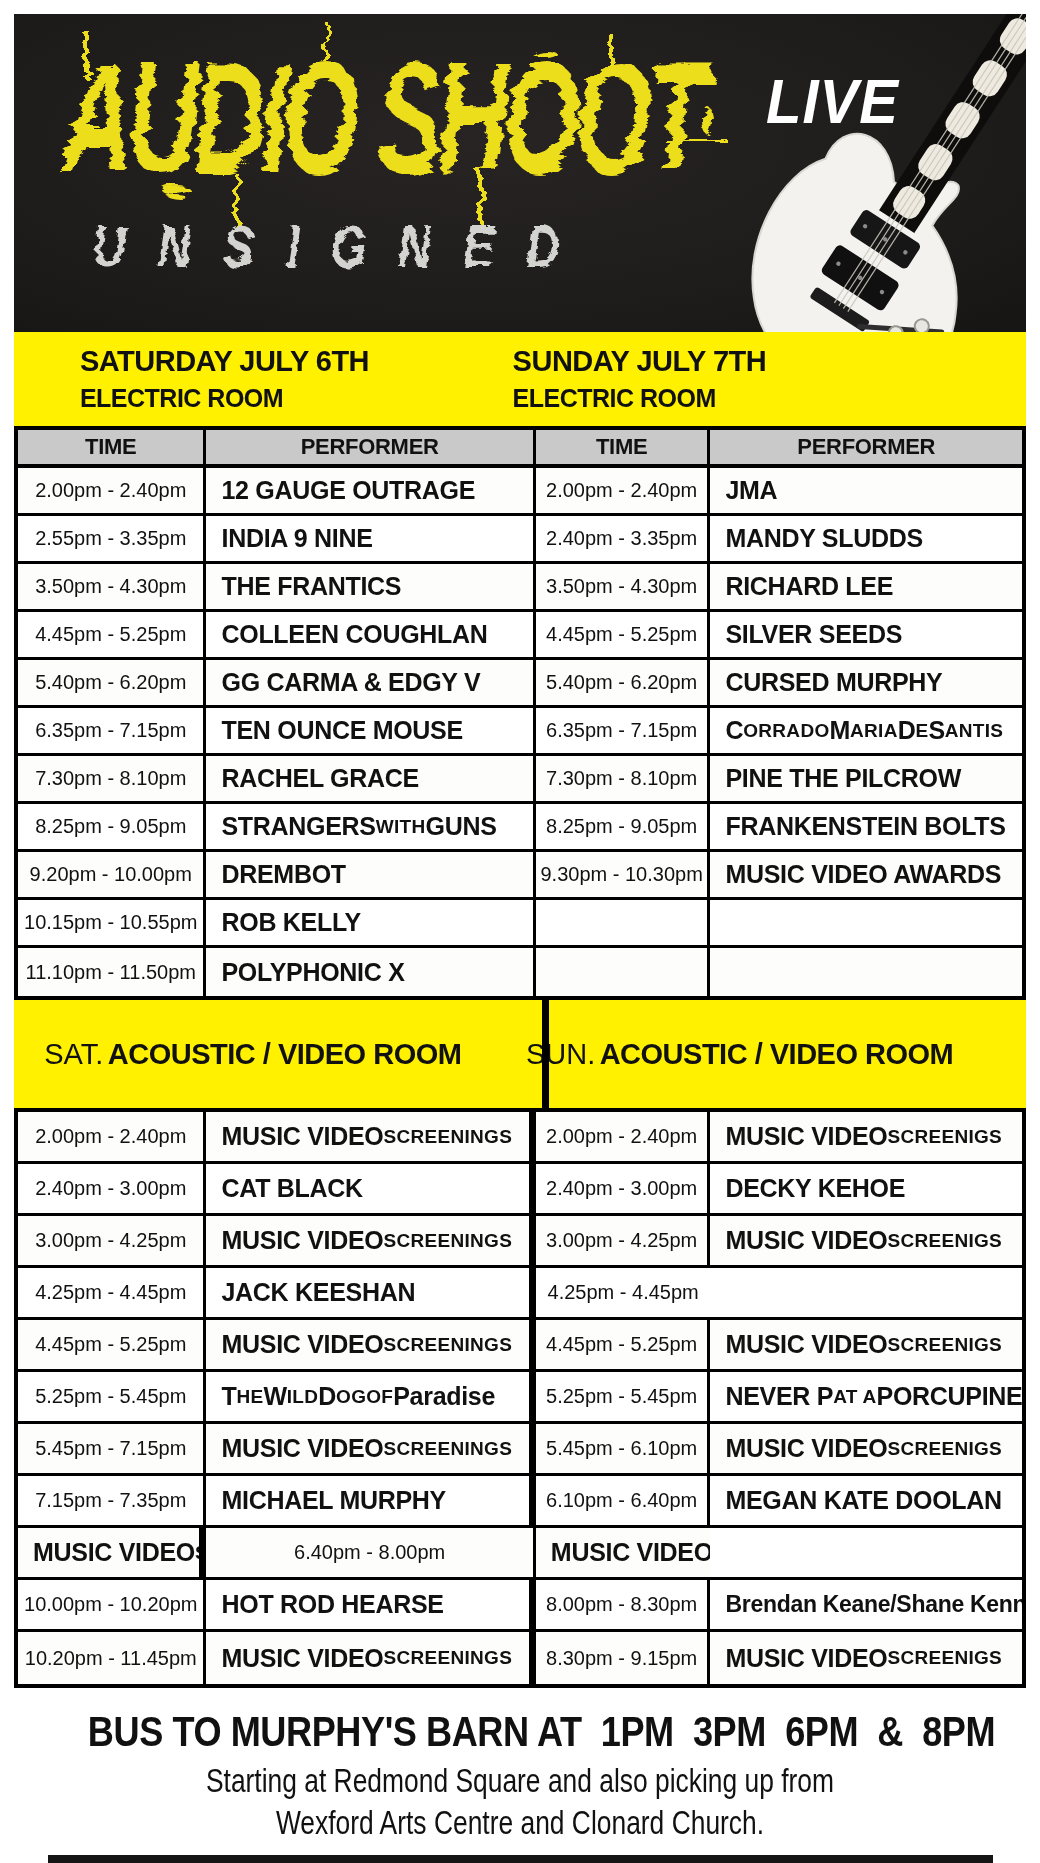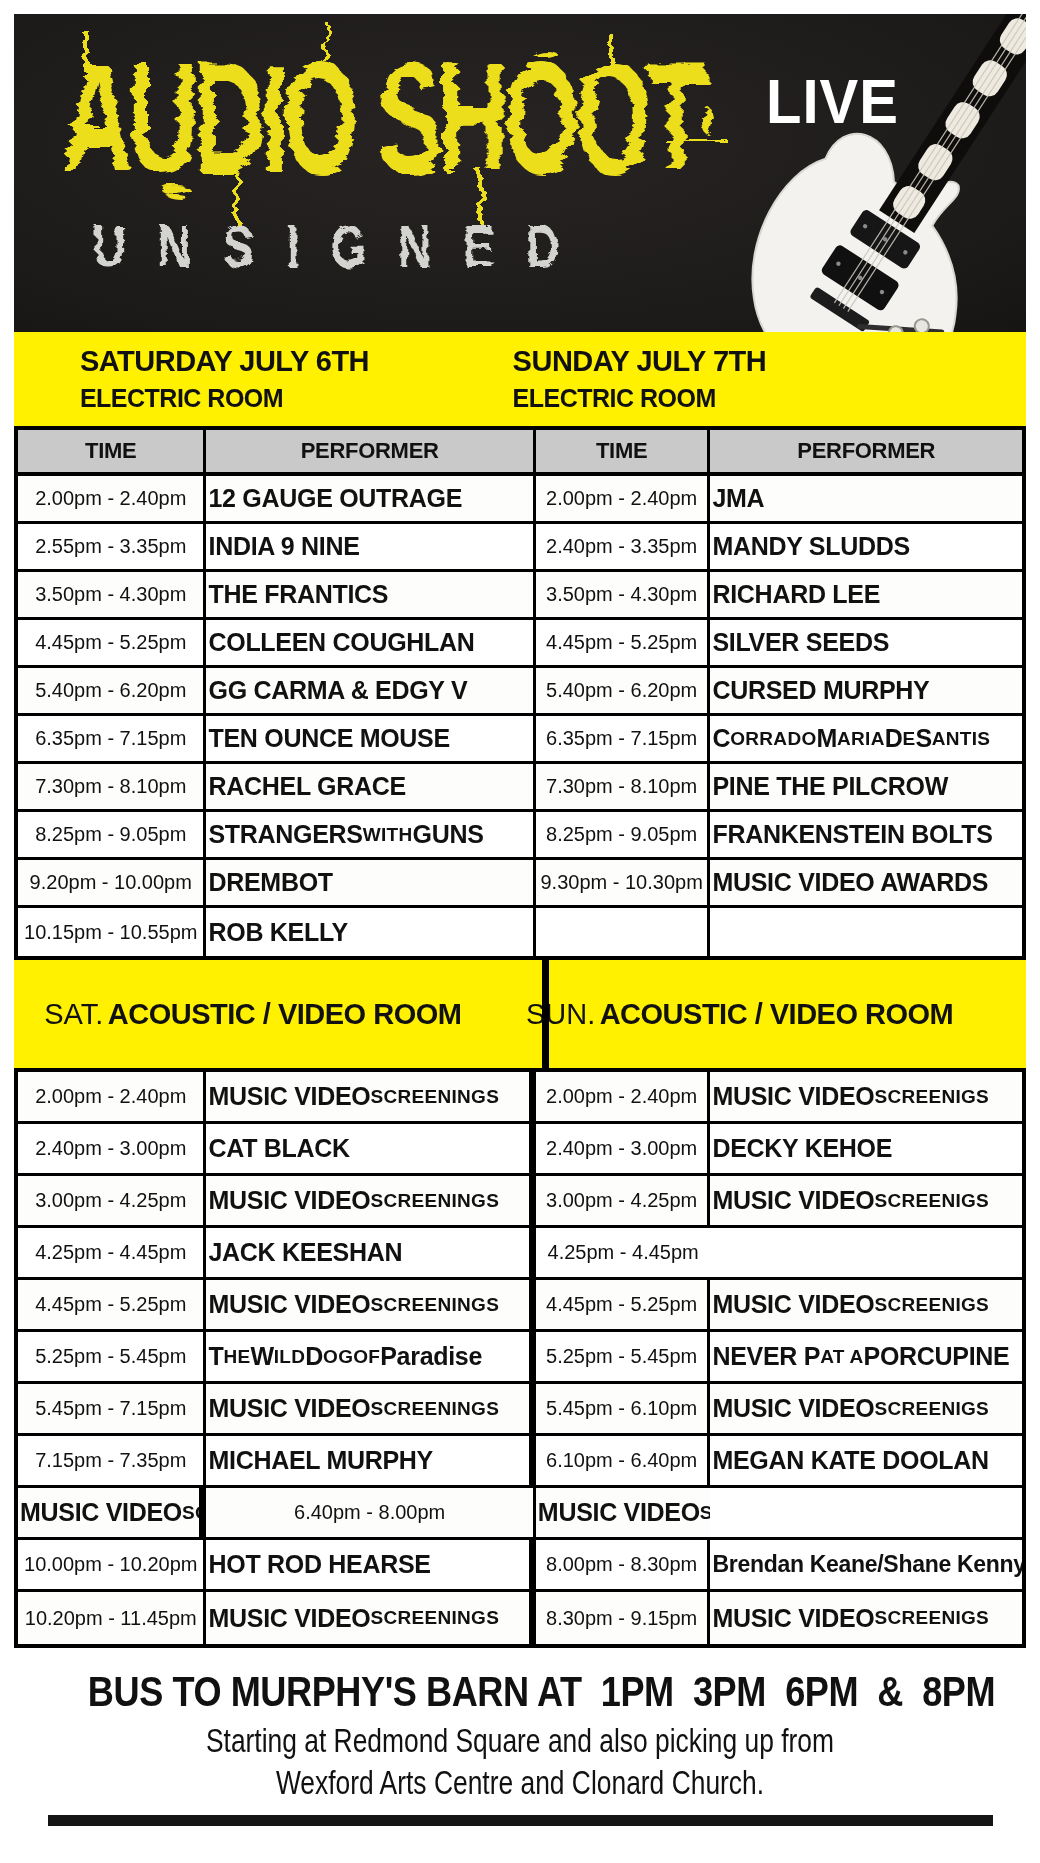--- a/index.html
+++ b/index.html
@@ -16,20 +16,21 @@
   body{
     width:1040px;height:1863px;overflow:hidden;
     font-family:"Liberation Sans",sans-serif;color:var(--text-black,#111);
   }
   .page{width:1012px;margin:14px auto 0}
 
   
   .hero{
     position:relative;height:318px;overflow:hidden;
     background:radial-gradient(ellipse at 45% 40%, #272423 0%, #1e1c1b 65%, #171514 100%);
+    font-style:italic;
   }
   .title-svg{position:absolute;left:8px;top:6px;width:740px;height:300px}
   .live-word{
     position:absolute;left:752px;top:50px;
     font-size:58px;font-weight:700;color:#fff;letter-spacing:1px;
     transform:scaleY(1.1);transform-origin:top left;
   }
   .guitar{position:absolute;right:-6px;top:0;width:436px;height:318px}
 
   
@@ -45,33 +46,33 @@
   .ba-left{left:23.6%;transform:translate(-50%,-50%)}
   .ba-right{left:71.7%;transform:translate(-50%,-50%)}
   .ba-day{font-size:29px;font-weight:400;letter-spacing:0}
   .ba-room{font-size:29px;font-weight:700;letter-spacing:-.5px}
   .acoustic-divider{position:absolute;left:52.2%;top:0;bottom:0;width:7px;background:#000}
 
   
   .schedule-table{border:4px solid #000;background:#fff}
   .thead{
     display:grid;grid-template-columns:190fr 332fr 176fr 314fr;
-    height:46px;background:var(--table-header-gray,#C9C9C9);border-bottom:4px solid #000;
+    height:38px;background:var(--table-header-gray,#C9C9C9);border-bottom:4px solid #000;
   }
   .th{display:flex;align-items:center;justify-content:center;
       font-size:22px;font-weight:700;border-right:3px solid #000;letter-spacing:-.3px}
   .th:last-child{border-right:none}
   .trow{display:grid;grid-template-columns:190fr 332fr 176fr 314fr;border-bottom:3px solid #000}
   .rows .trow:last-child{border-bottom:none}
   .electric-tbl .trow{height:48px}
   .acoustic-tbl .trow{height:52px}
   .cell{display:flex;align-items:center;border-right:3px solid #000;overflow:hidden}
   .cell:last-child{border-right:none}
   .cell.time{justify-content:center;font-size:20px;white-space:nowrap}
-  .cell.perf{padding-left:2px;font-size:25px;font-weight:700;white-space:nowrap;letter-spacing:-.3px}
+  .cell.perf{padding-left:15px;font-size:25px;font-weight:700;white-space:nowrap;letter-spacing:-.3px}
   .cell.perf .sm{font-size:19px;align-self:center;letter-spacing:.3px}
   .cell.perf .fit{font-size:23px}
   .acoustic-tbl .cell.perf1{border-right:7px solid #000}
   .trow:nth-child(odd) .cell{background:#fdfdfb}
 
   
   .footer{padding-top:20px;text-align:center}
   .bus-line{
     display:inline-block;font-size:42px;font-weight:700;white-space:pre;
     transform:scaleX(.86);transform-origin:center;letter-spacing:-.5px;
@@ -278,20 +279,28 @@
           </div>
         </div>
         <div class="trow">
           <div class="cell time time1">10.15pm - 10.55pm</div>
           <div class="cell perf perf1">
             <span>ROB KELLY</span>
           </div>
           <div class="cell time time2"></div>
           <div class="cell perf perf2"></div>
         </div>
+        <div class="trow">
+          <div class="cell time time1">11.10pm - 11.50pm</div>
+          <div class="cell perf perf1">
+            <span>POLYPHONIC X</span>
+          </div>
+          <div class="cell time time2"></div>
+          <div class="cell perf perf2"></div>
+        </div>
       </div>
   </div>
 
   <div class="banner banner-acoustic">
     <div class="banner-block ba-left">
       <span class="ba-day">SAT.</span>
       <span> </span>
       <span class="ba-room">ACOUSTIC / VIDEO ROOM</span>
     </div>
     <div class="banner-block ba-right">

